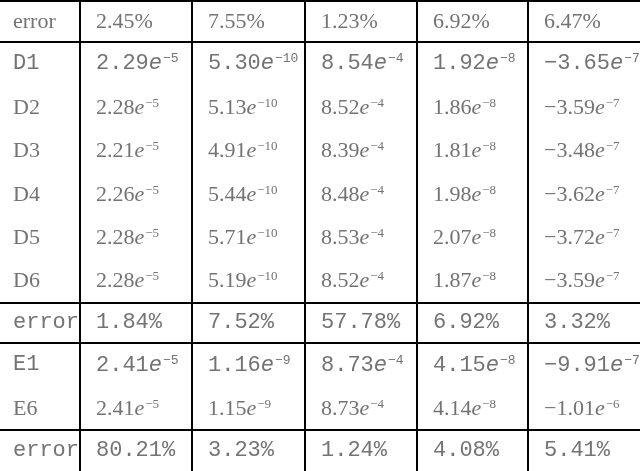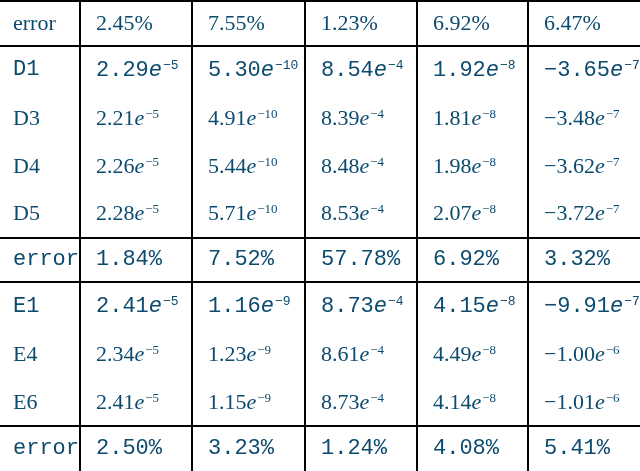--- a/index.html
+++ b/index.html
@@ -13,21 +13,21 @@
     background: #ffffff;
     overflow: hidden;
   }
   table.results-table {
     width: 640px;
     height: 471px;
     border-collapse: collapse;
     table-layout: fixed;
     font-family: "Liberation Serif", serif;
     font-size: 22px;
-    color: #0c4a6e;
+    color: #737373;
     border-top: 2px solid #000000;
   }
   td {
     padding: 0 0 0 15px;
     white-space: nowrap;
     vertical-align: middle;
     line-height: 1;
     overflow: hidden;
   }
   td + td {
@@ -75,20 +75,28 @@
         </tr>
         <tr class="row-data hline-top">
           <td class="label-cell">D1</td>
           <td>2.29<span class="me">e</span><span class="sup">−5</span></td>
           <td>5.30<span class="me">e</span><span class="sup">−10</span></td>
           <td>8.54<span class="me">e</span><span class="sup">−4</span></td>
           <td>1.92<span class="me">e</span><span class="sup">−8</span></td>
           <td>−3.65<span class="me">e</span><span class="sup">−7</span></td>
         </tr>
         <tr class="row-data">
+          <td class="label-cell">D2</td>
+          <td>2.28<span class="me">e</span><span class="sup">−5</span></td>
+          <td>5.13<span class="me">e</span><span class="sup">−10</span></td>
+          <td>8.52<span class="me">e</span><span class="sup">−4</span></td>
+          <td>1.86<span class="me">e</span><span class="sup">−8</span></td>
+          <td>−3.59<span class="me">e</span><span class="sup">−7</span></td>
+        </tr>
+        <tr class="row-data">
           <td class="label-cell">D3</td>
           <td>2.21<span class="me">e</span><span class="sup">−5</span></td>
           <td>4.91<span class="me">e</span><span class="sup">−10</span></td>
           <td>8.39<span class="me">e</span><span class="sup">−4</span></td>
           <td>1.81<span class="me">e</span><span class="sup">−8</span></td>
           <td>−3.48<span class="me">e</span><span class="sup">−7</span></td>
         </tr>
         <tr class="row-data">
           <td class="label-cell">D4</td>
           <td>2.26<span class="me">e</span><span class="sup">−5</span></td>
@@ -98,55 +106,55 @@
           <td>−3.62<span class="me">e</span><span class="sup">−7</span></td>
         </tr>
         <tr class="row-data">
           <td class="label-cell">D5</td>
           <td>2.28<span class="me">e</span><span class="sup">−5</span></td>
           <td>5.71<span class="me">e</span><span class="sup">−10</span></td>
           <td>8.53<span class="me">e</span><span class="sup">−4</span></td>
           <td>2.07<span class="me">e</span><span class="sup">−8</span></td>
           <td>−3.72<span class="me">e</span><span class="sup">−7</span></td>
         </tr>
+        <tr class="row-data">
+          <td class="label-cell">D6</td>
+          <td>2.28<span class="me">e</span><span class="sup">−5</span></td>
+          <td>5.19<span class="me">e</span><span class="sup">−10</span></td>
+          <td>8.52<span class="me">e</span><span class="sup">−4</span></td>
+          <td>1.87<span class="me">e</span><span class="sup">−8</span></td>
+          <td>−3.59<span class="me">e</span><span class="sup">−7</span></td>
+        </tr>
         <tr class="row-error hline-top">
           <td class="label-cell">error</td>
           <td>1.84%</td>
           <td>7.52%</td>
           <td>57.78%</td>
           <td>6.92%</td>
           <td>3.32%</td>
         </tr>
         <tr class="row-data hline-top">
           <td class="label-cell">E1</td>
           <td>2.41<span class="me">e</span><span class="sup">−5</span></td>
           <td>1.16<span class="me">e</span><span class="sup">−9</span></td>
           <td>8.73<span class="me">e</span><span class="sup">−4</span></td>
           <td>4.15<span class="me">e</span><span class="sup">−8</span></td>
           <td>−9.91<span class="me">e</span><span class="sup">−7</span></td>
         </tr>
         <tr class="row-data">
-          <td class="label-cell">E4</td>
-          <td>2.34<span class="me">e</span><span class="sup">−5</span></td>
-          <td>1.23<span class="me">e</span><span class="sup">−9</span></td>
-          <td>8.61<span class="me">e</span><span class="sup">−4</span></td>
-          <td>4.49<span class="me">e</span><span class="sup">−8</span></td>
-          <td>−1.00<span class="me">e</span><span class="sup">−6</span></td>
-        </tr>
-        <tr class="row-data">
           <td class="label-cell">E6</td>
           <td>2.41<span class="me">e</span><span class="sup">−5</span></td>
           <td>1.15<span class="me">e</span><span class="sup">−9</span></td>
           <td>8.73<span class="me">e</span><span class="sup">−4</span></td>
           <td>4.14<span class="me">e</span><span class="sup">−8</span></td>
           <td>−1.01<span class="me">e</span><span class="sup">−6</span></td>
         </tr>
         <tr class="row-error hline-top">
           <td class="label-cell">error</td>
-          <td>2.50%</td>
+          <td>80.21%</td>
           <td>3.23%</td>
           <td>1.24%</td>
           <td>4.08%</td>
           <td>5.41%</td>
         </tr>
       </tbody>
   </table>
 </div>
 
 </body></html>

